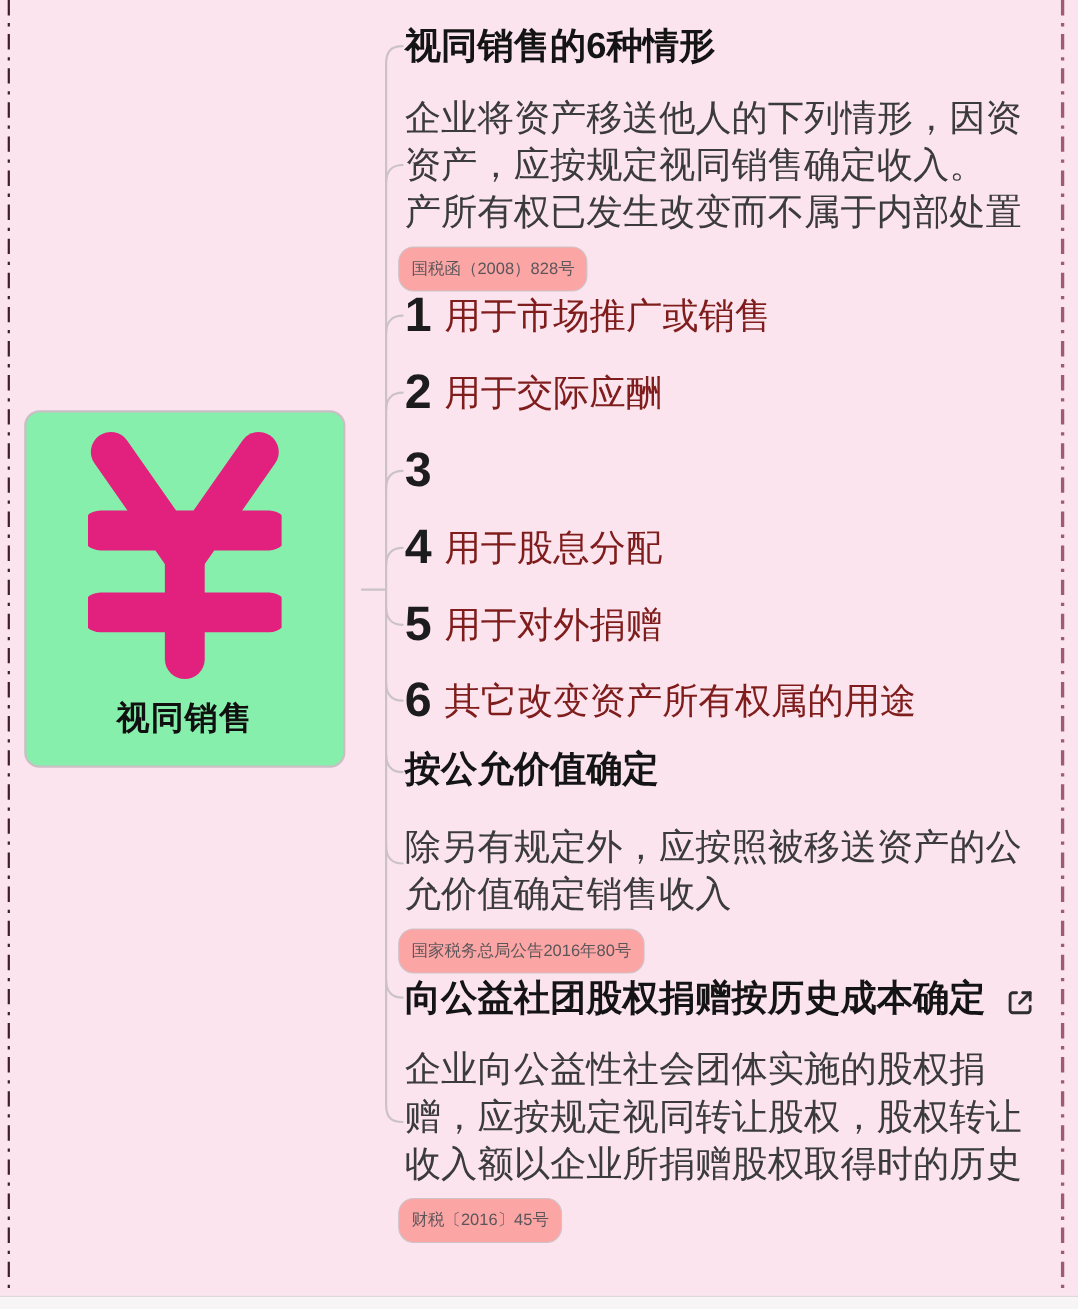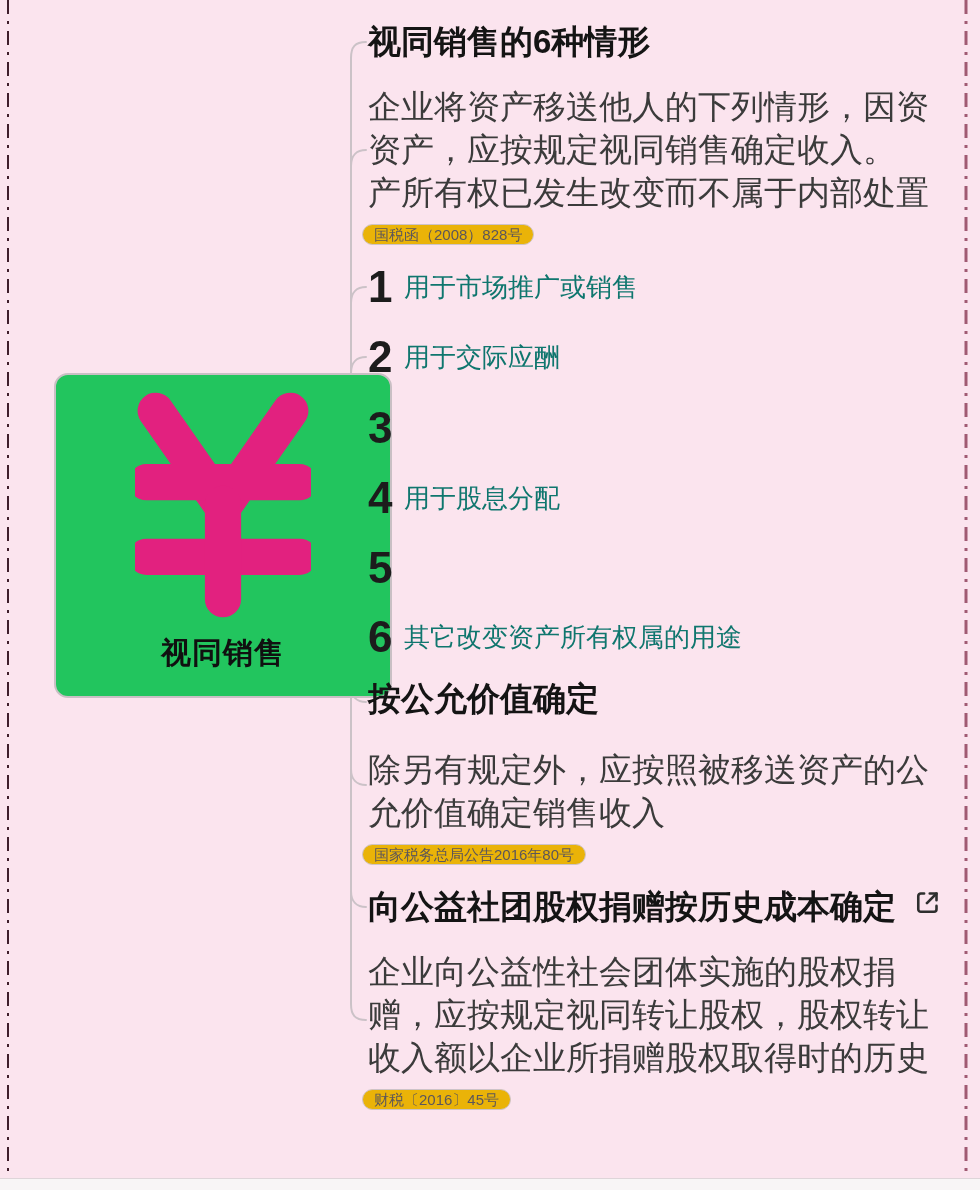--- a/index.html
+++ b/index.html
@@ -4,51 +4,50 @@
 <style>
   html,body{margin:0;padding:0;}
   body{font-family:"Liberation Sans","DejaVu Sans",sans-serif;}
   #canvas{
     position:relative;width:980px;height:1190px;
     background:#fbe4ee;overflow:hidden;
   }
   #wires{position:absolute;left:0;top:0;width:980px;height:1190px;pointer-events:none;}
   
   .root-card{
-    position:absolute;left:22px;top:373px;width:338px;height:325px;
-    background:#22c55e;border:2px solid #c9bfc4;border-radius:14px;
+    position:absolute;left:22px;top:373px;width:292px;height:325px;
+    background:#86efac;border:2px solid #c9bfc4;border-radius:14px;
     box-sizing:border-box;
-    margin-left:32px;
   }
   .root-card .yicon{position:absolute;left:50%;top:16px;transform:translateX(-50%);}
   .root-label{
     position:absolute;bottom:22px;left:0;width:100%;text-align:center;
     font-size:30px;font-weight:700;color:#101010;letter-spacing:1px;
   }
   
   .node{position:absolute;left:368px;}
   .heading{
     font-size:33px;font-weight:800;color:#141414;line-height:36px;white-space:nowrap;
-    display:flex;align-items:flex-start;
+    display:flex;align-items:flex-end;
   }
   .note-line{
     font-size:33px;font-weight:400;color:#3b3b3b;line-height:43px;white-space:nowrap;
   }
   .badge{
     display:inline-block;margin-top:10px;margin-left:-6px;
-    font-size:15px;color:#5c565a;background:#eab308;
+    font-size:15px;color:#5c565a;background:#fca5a5;
     border:1.5px solid #cdc3c8;border-radius:14px;
-    padding:0 11px;line-height:19px;white-space:nowrap;
+    padding:10px 11px;line-height:19px;white-space:nowrap;
   }
   .list-item{display:flex;align-items:center;height:48px;}
   .item-num{
     font-size:44px;font-weight:700;color:#1c1c1c;width:36px;flex:0 0 36px;
     line-height:48px;
   }
-  .item-text{font-size:26px;color:#0f766e;white-space:nowrap;}
+  .item-text{font-size:33px;color:#7f1d1d;white-space:nowrap;}
   .link-icon{margin-left:18px;flex:0 0 auto;display:inline-flex;}
   
   .bottom-strip{
     position:absolute;left:0;top:1178px;width:980px;height:12px;
     background:#f8f5f6;border-top:1px solid #ded5d9;
   }
 </style>
 </head>
 <body>
 
@@ -109,20 +108,21 @@
   </div>
   <div class="node list-item" style="top:404px;">
     <span class="item-num">3</span>
   </div>
   <div class="node list-item" style="top:474px;">
     <span class="item-num">4</span>
     <span class="item-text">用于股息分配</span>
   </div>
   <div class="node list-item" style="top:544px;">
     <span class="item-num">5</span>
+    <span class="item-text">用于对外捐赠</span>
   </div>
   <div class="node list-item" style="top:613px;">
     <span class="item-num">6</span>
     <span class="item-text">其它改变资产所有权属的用途</span>
   </div>
 
   <div class="node heading" style="top:684px;font-family:Liberation Mono, monospace;">
     <span>按公允价值确定</span>
   </div>
 

